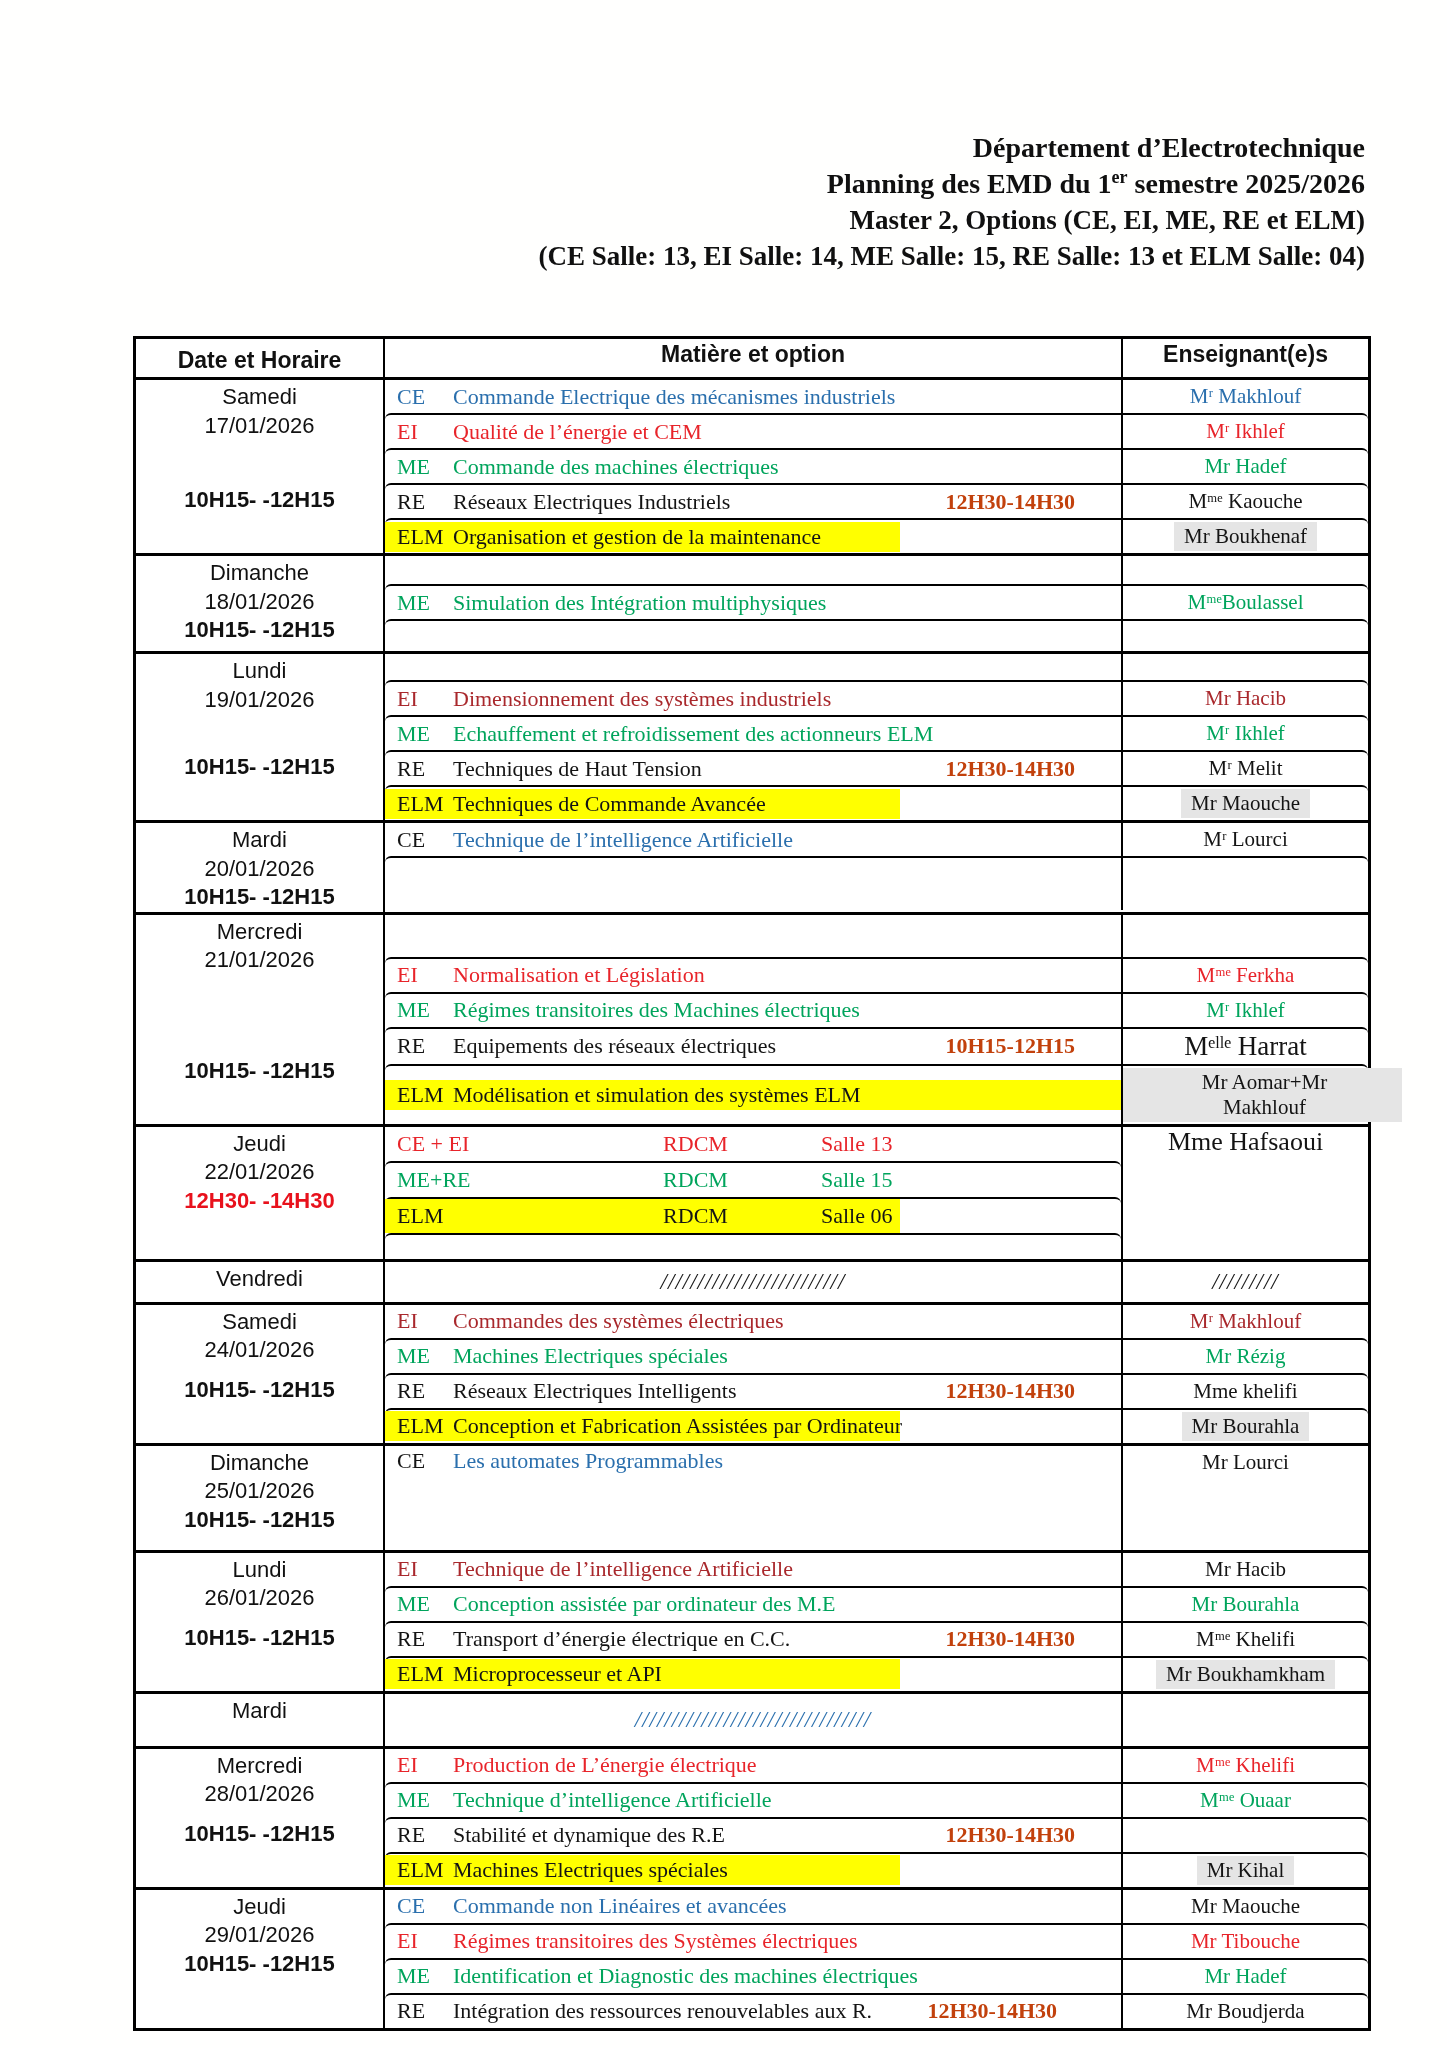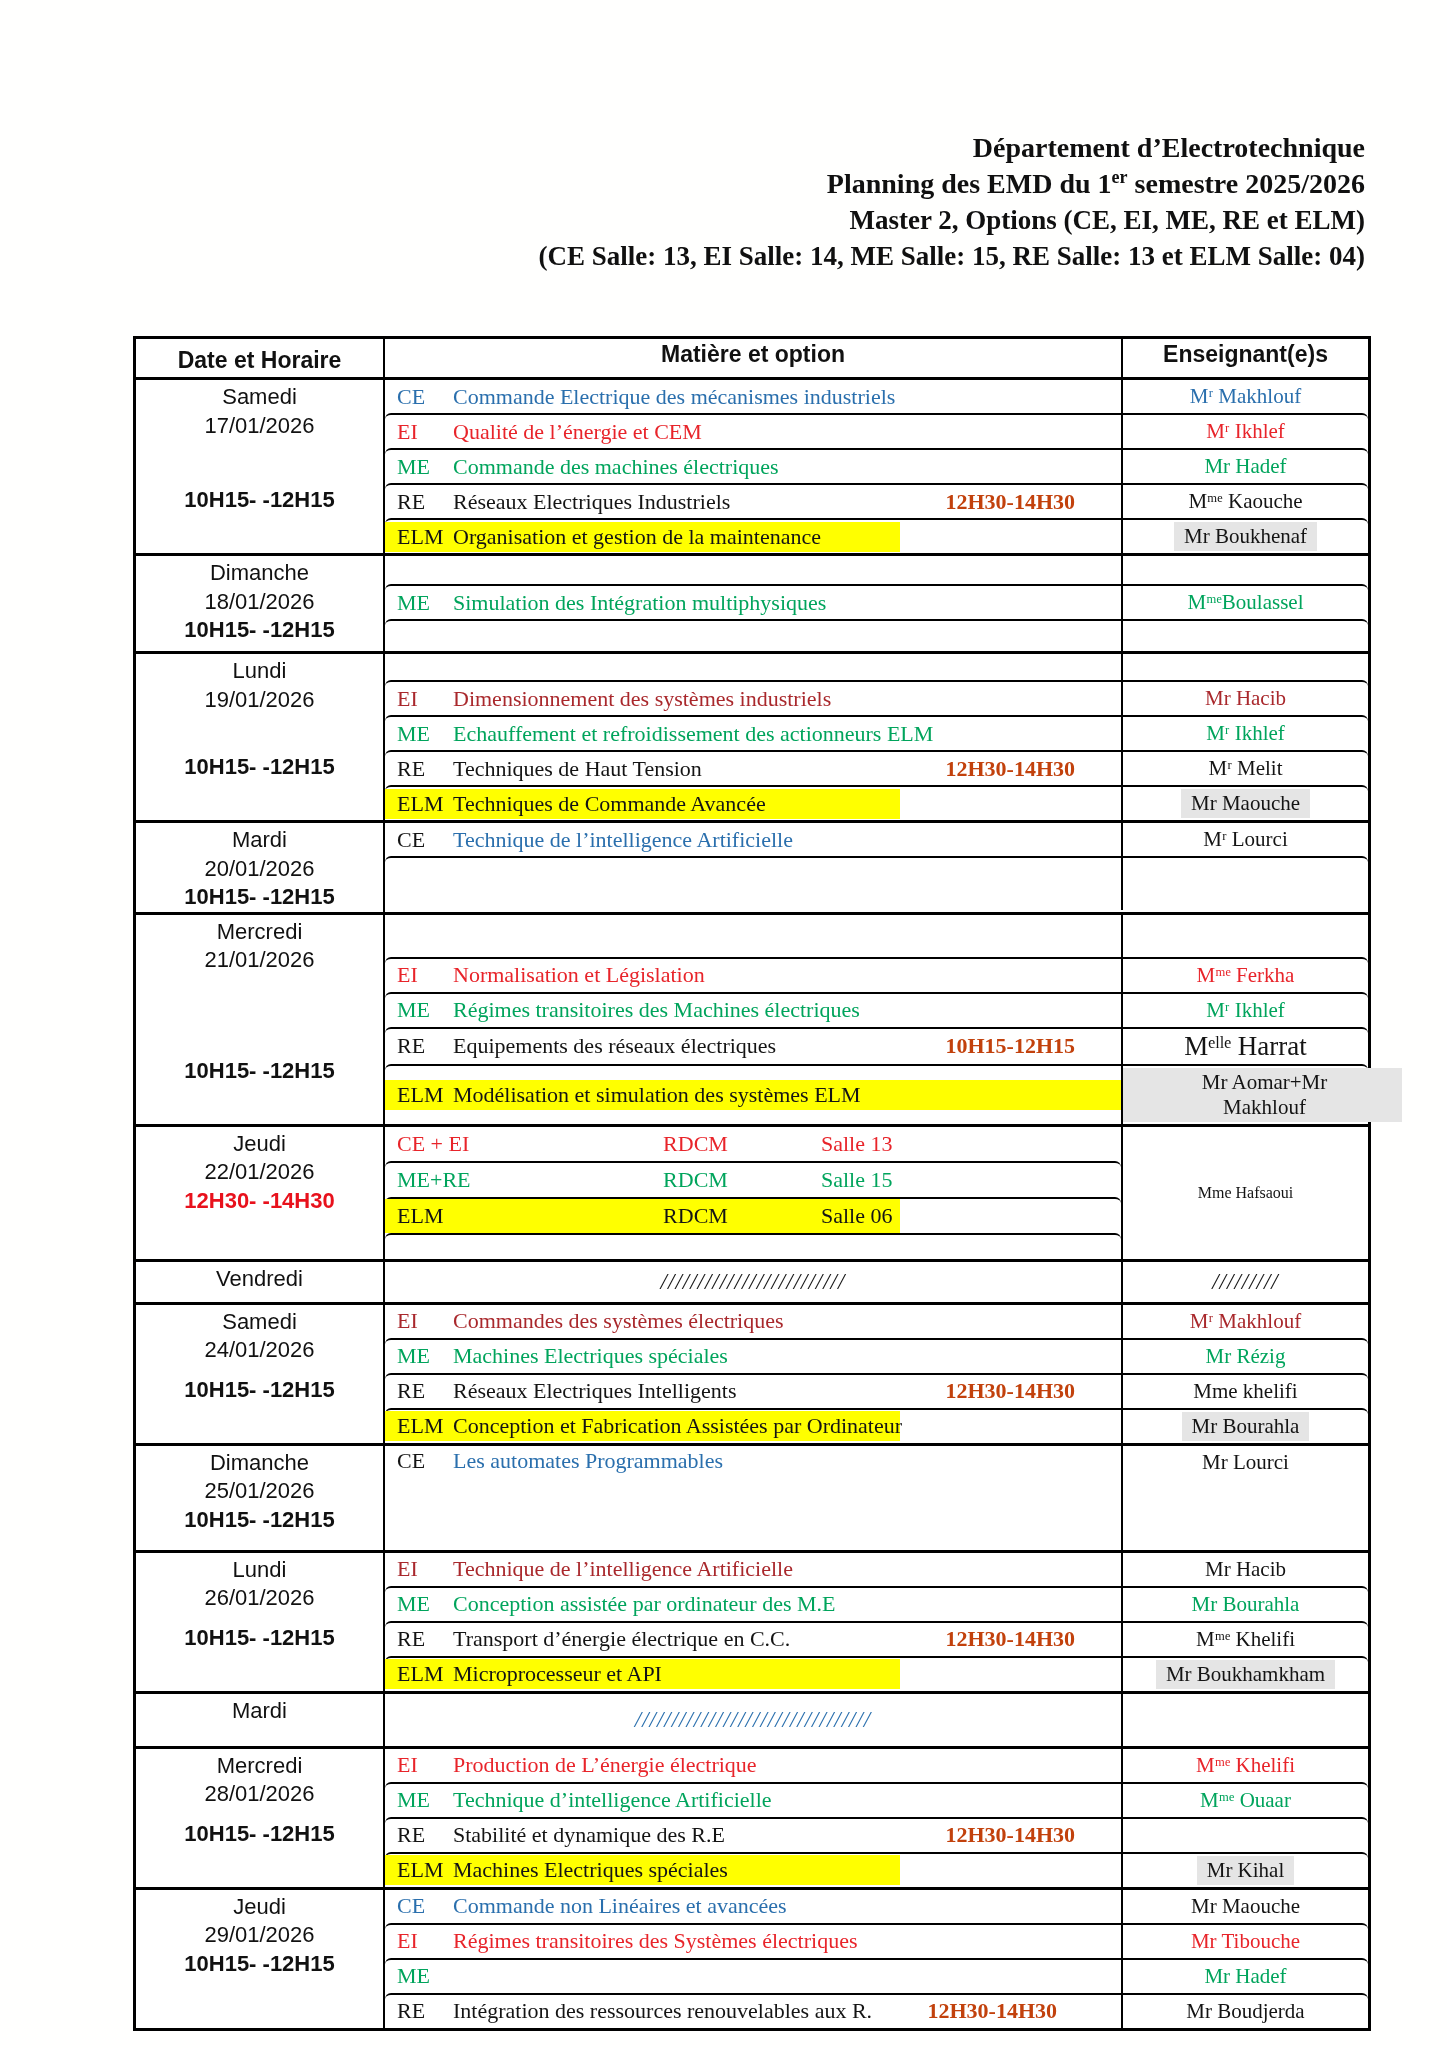--- a/index.html
+++ b/index.html
@@ -27,22 +27,22 @@
        padding-top:3px;line-height:1.3;}
   .date-cell .time{font-weight:bold;}
   .date-cell.split .time{margin-top:auto;margin-bottom:38px;}
   .time.red{color:#e8111c;}
   .rows{flex:1;display:flex;flex-direction:column;}
   .row{display:flex;align-items:center;min-height:33px;border-top:2px solid #000;border-radius:6px;}
   .row:first-child{border-top:none;}
   .subj-cell{flex:1;display:flex;align-items:center;font-size:22px;padding:2px 0;position:relative;}
   .teach-cell{width:245px;border-left:2px solid #000;align-self:stretch;display:flex;
        align-items:center;justify-content:center;font-size:21px;text-align:center;padding:2px 0;}
-  .teach-merged{width:245px;border-left:2px solid #000;display:flex;align-items:center;
-       justify-content:center;font-size:16px;}
+  .teach-merged{width:245px;border-left:2px solid #000;display:flex;
+       justify-content:center;font-size:26px;}
   .opt{display:inline-block;min-width:56px;padding-left:12px;}
   .subj{padding-right:6px;}
   .rtime{margin-left:auto;margin-right:46px;font-weight:bold;color:#c2410c;white-space:nowrap;}
   .top-align{align-items:flex-start;}
   .top-align .teach-cell{align-items:flex-start;padding-top:4px;}
 
   .c-blue{color:#2a6fad;}
   .c-red{color:#e8242a;}
   .c-dred{color:#a9282c;}
   .c-green{color:#00a45c;}
@@ -525,20 +525,21 @@
                 <div class="opt c-red" style="display: inline-block;">EI</div>
                 <div class="subj c-red">Régimes transitoires des Systèmes électriques</div>
               </div>
               <div class="teach-cell">
                 <div class="c-red">Mr Tibouche</div>
               </div>
             </div>
             <div class="row">
               <div class="subj-cell">
                 <div class="opt c-green" style="display: inline-block;">ME</div>
+                <div class="subj c-green">Identification et Diagnostic des machines électriques</div>
               </div>
               <div class="teach-cell">
                 <div class="c-green">Mr Hadef</div>
               </div>
             </div>
             <div class="row">
               <div class="subj-cell">
                 <div class="opt c-black" style="display: inline-block;">RE</div>
                 <div class="subj c-black">Intégration des ressources renouvelables aux R.</div>
                 <div class="rtime" style="margin-right: 64px;">12H30-14H30</div>

